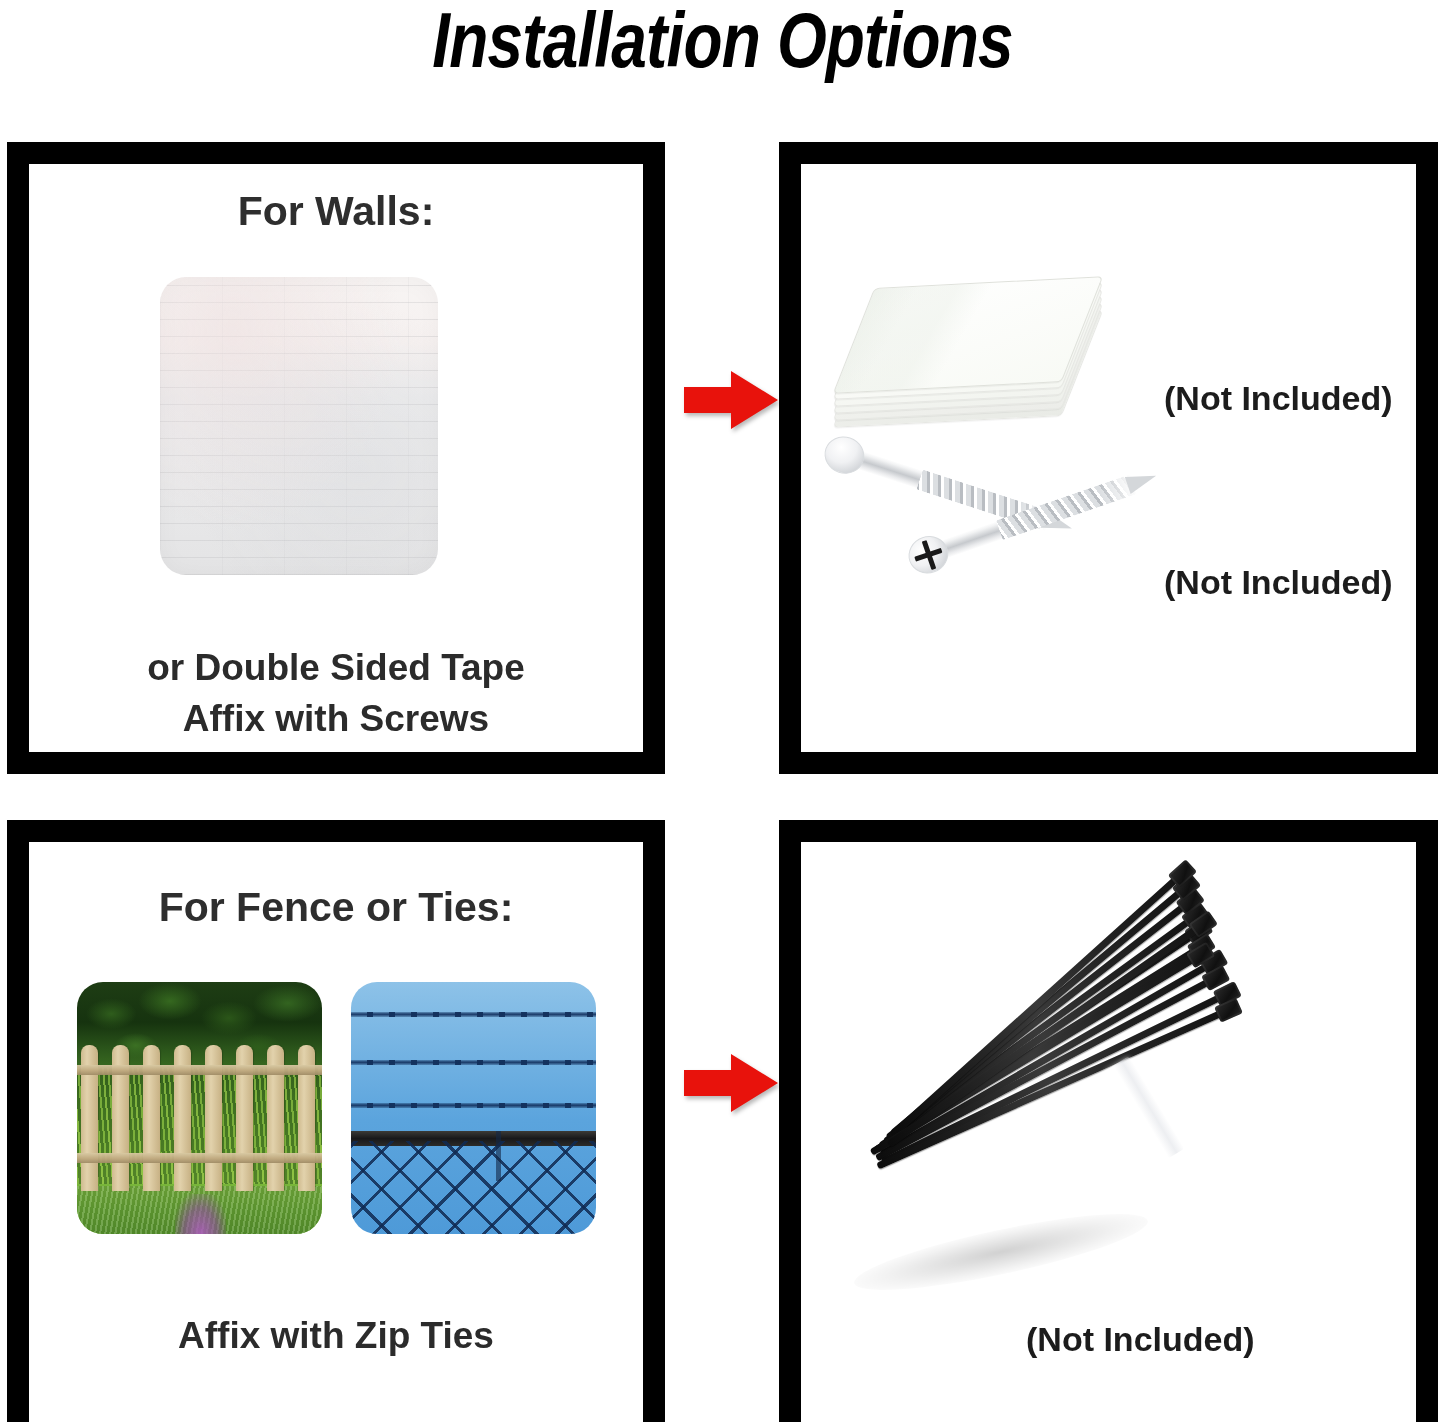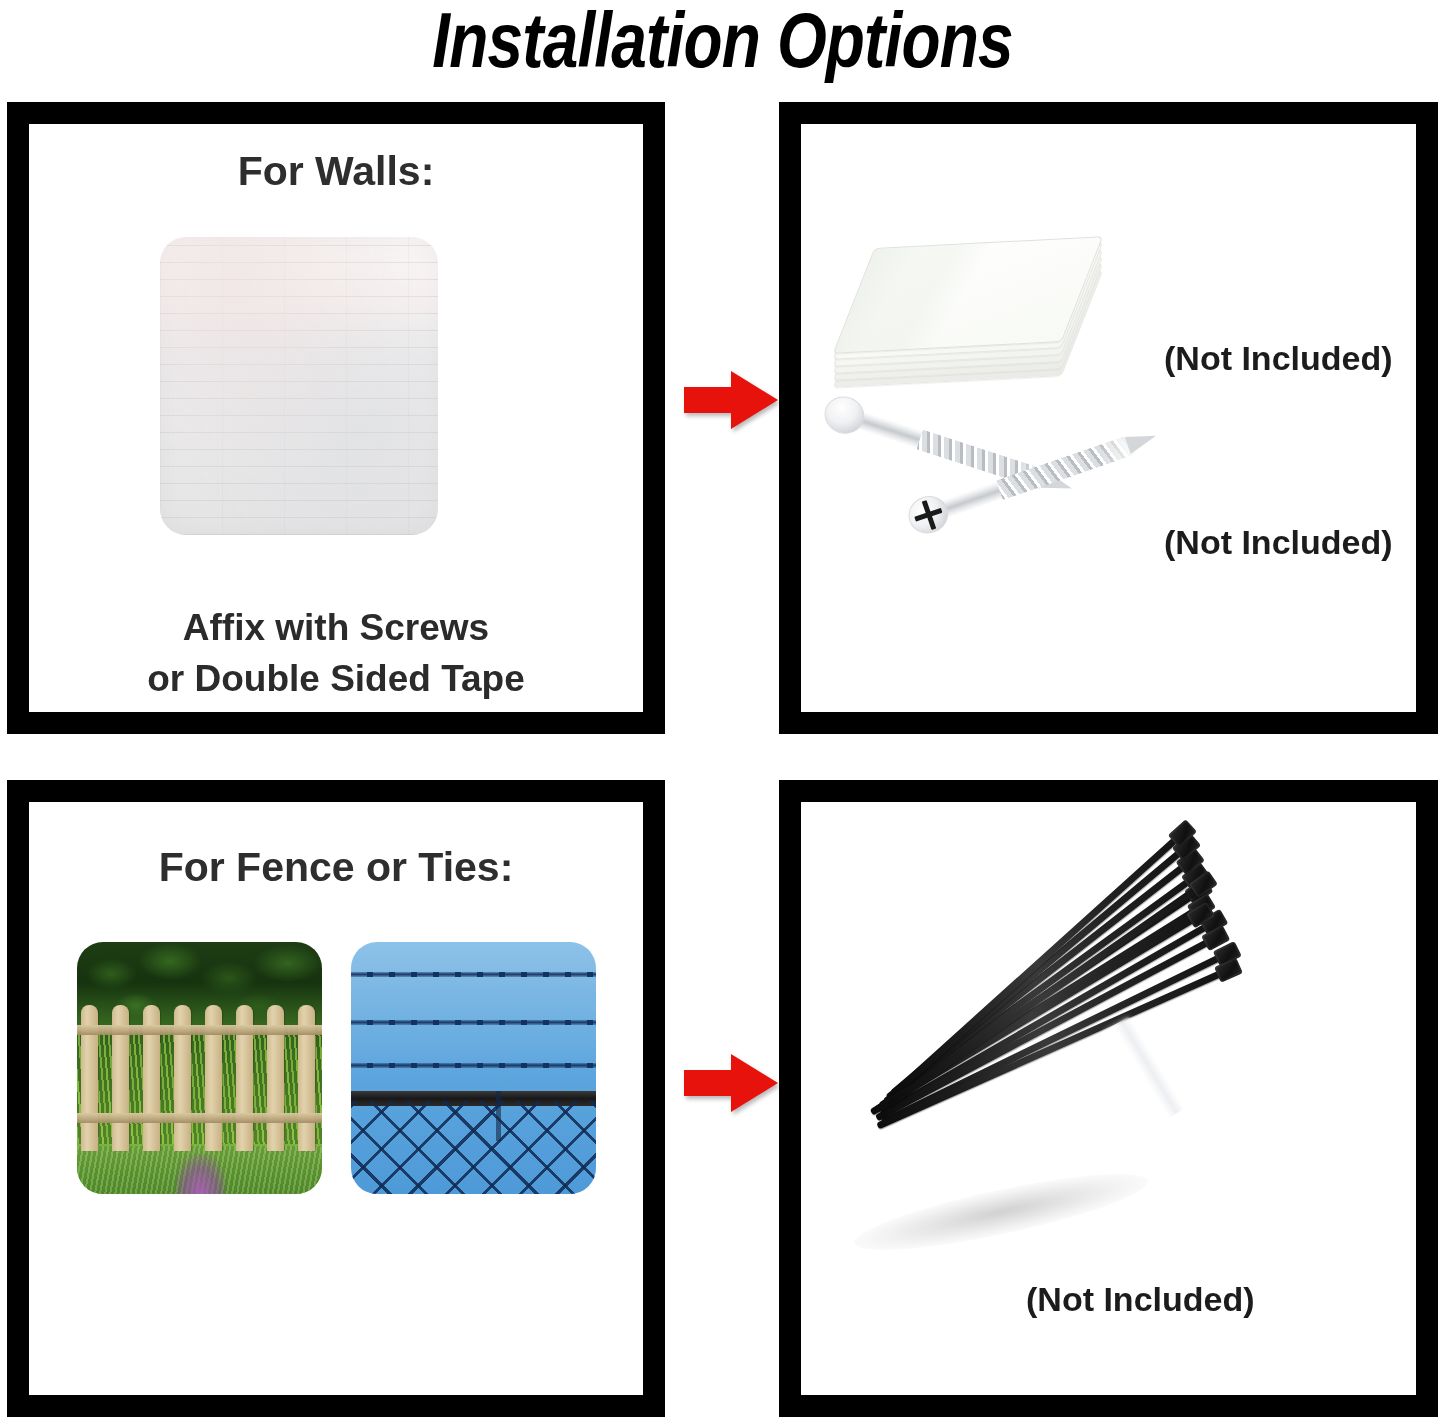--- a/index.html
+++ b/index.html
@@ -37,20 +37,21 @@
     line-height: 1.08;
     white-space: nowrap;
   }
 
   
   .panel {
     position: absolute;
     border: 22px solid #000000;
     background: #7f1d1d;
     box-sizing: border-box;
+    margin-top: 40px;
   }
   #panel-walls      { left: 7px;   top: 102px; width: 658px; height: 632px; }
   #panel-wall-hw    { left: 779px; top: 102px; width: 659px; height: 632px; }
   #panel-fence      { left: 7px;   top: 780px; width: 658px; height: 637px; }
   #panel-fence-hw   { left: 779px; top: 780px; width: 659px; height: 637px; }
 
   .panel-inner {
     position: relative;
     width: 100%;
     height: 100%;
@@ -430,22 +431,22 @@
   <div class="page-title">Installation Options</div>
 
   <div class="panel" id="panel-walls">
     <div class="panel-inner">
 
       <div class="panel-heading" id="heading-walls">For Walls:</div>
 
       <div class="wall-swatch"></div>
 
       <div class="caption" id="caption-walls">
+        <div>or Double Sided Tape</div>
         <div>Affix with Screws</div>
-        <div>or Double Sided Tape</div>
       </div>
 
     </div>
   </div>
 
   <svg class="red-arrow" id="arrow-top" viewBox="0 0 94 58">
     <polygon points="0,16 47,16 47,0 94,29 47,58 47,42 0,42" fill="#E8120C"></polygon>
   </svg>
 
   <div class="panel" id="panel-wall-hw">
@@ -512,20 +513,21 @@
       <div class="photo" id="photo-chain">
         <div class="chain-sky"></div>
         <div class="chain-barb b1"></div>
         <div class="chain-barb b2"></div>
         <div class="chain-barb b3"></div>
         <div class="chain-rail"></div>
         <div class="chain-mesh"></div>
         <div class="chain-post"></div>
       </div>
 
+      <div class="caption" id="caption-fence">Affix with Zip Ties</div>
 
     </div>
   </div>
 
   <svg class="red-arrow" id="arrow-bottom" viewBox="0 0 94 58">
     <polygon points="0,16 47,16 47,0 94,29 47,58 47,42 0,42" fill="#E8120C"></polygon>
   </svg>
 
   <div class="panel" id="panel-fence-hw">
     <div class="panel-inner">

